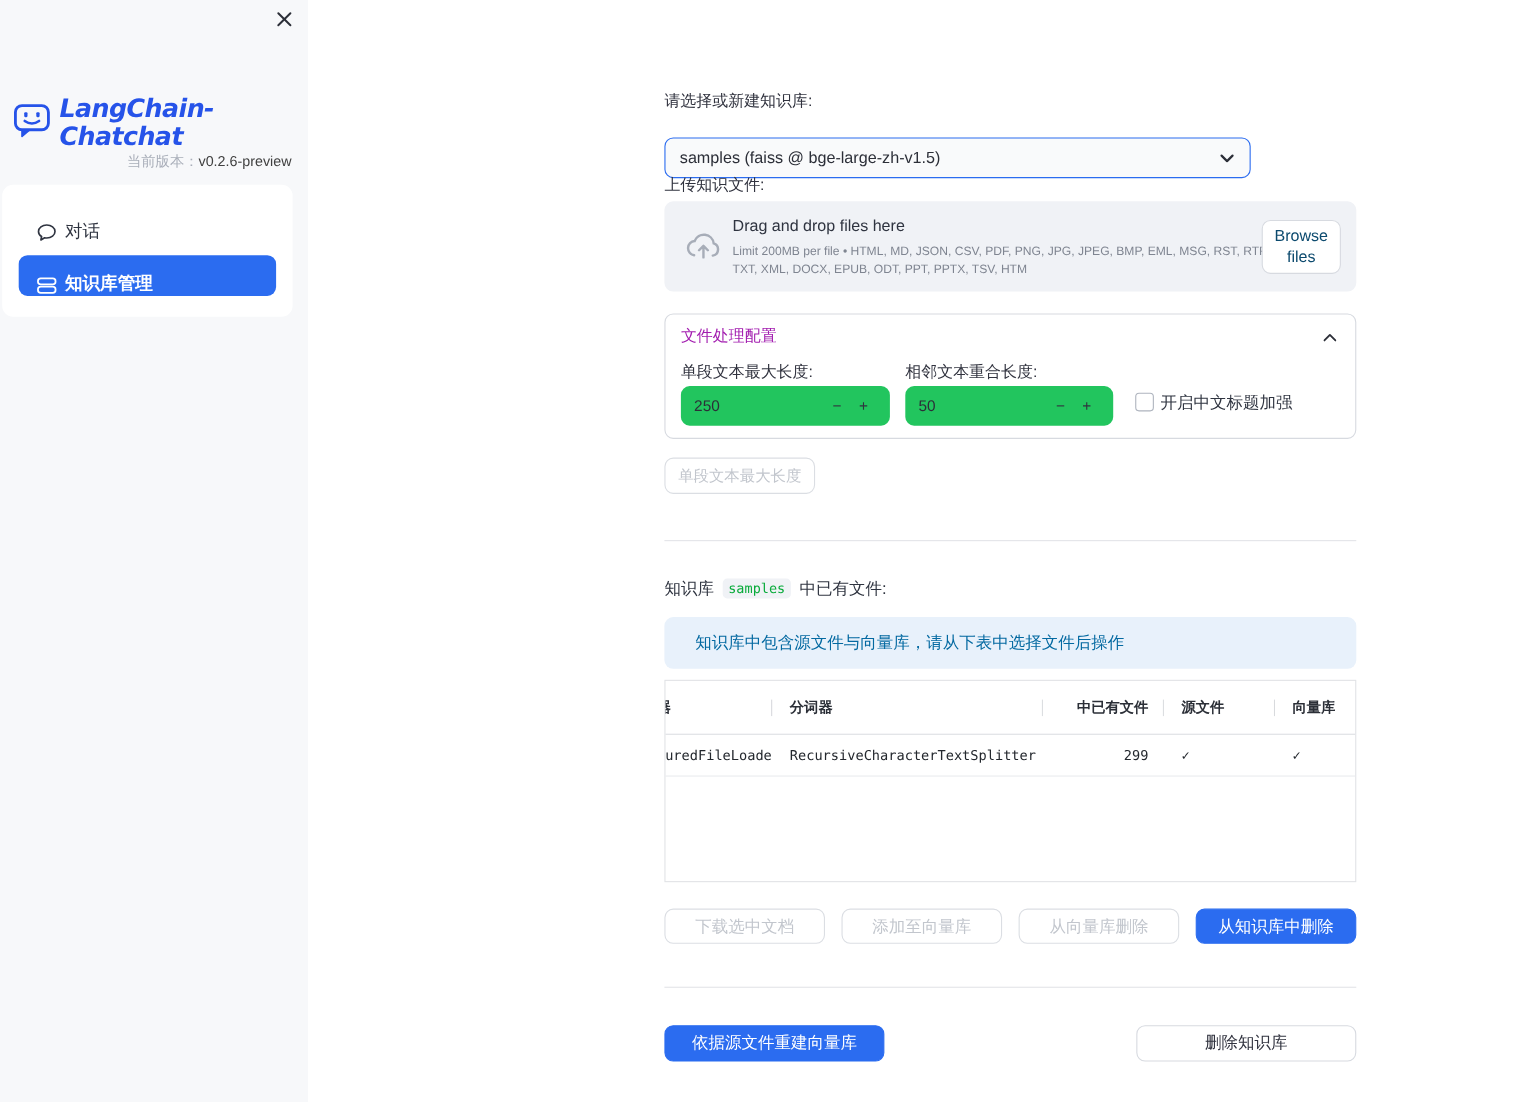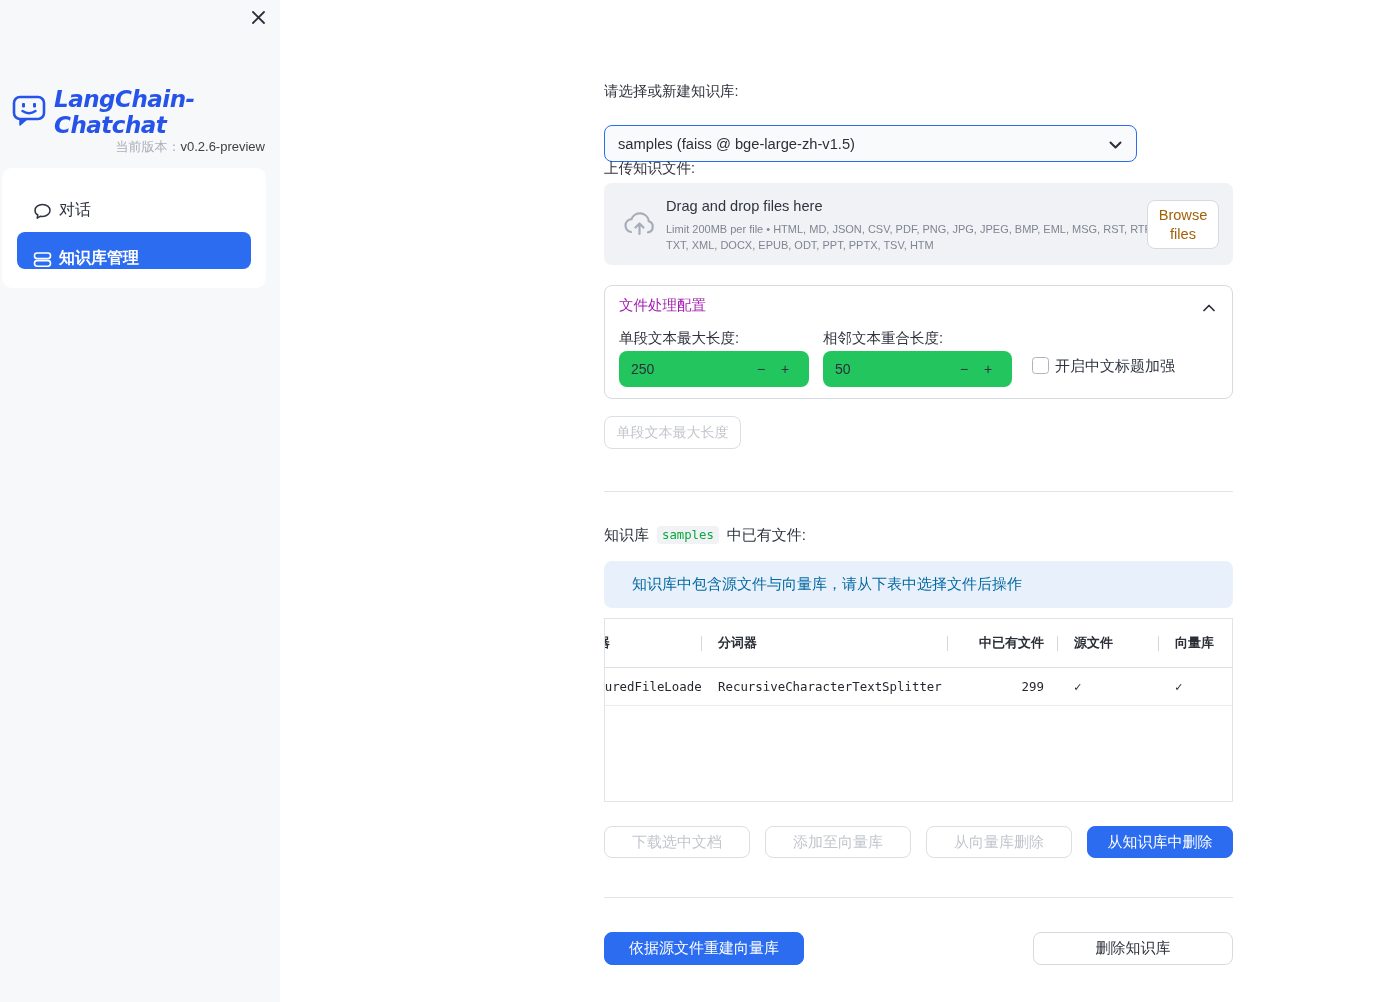--- a/index.html
+++ b/index.html
@@ -32,21 +32,21 @@
                padding:0 14px 0 13px; cursor:pointer;margin-top:20px; }
   .selectbox .sel-text { flex:1; font-size:14.7px; color:#2c2f38; }
 
   .uploader { position:absolute; left:604px; top:183px; width:629px; height:82px; background:#f0f2f6;
               border-radius:8px; }
   .up-cloud { position:absolute; left:17px; top:25px; }
   .up-texts { position:absolute; left:62px; top:15px; width:482px; }
   .up-title { font-size:14.6px; color:#2f3440; margin-bottom:7px; }
   .up-limit { font-size:11px; line-height:16px; color:#7f8591; white-space:nowrap; }
   .browse-btn { position:absolute; right:14px; top:17px; width:72px; height:49px; background:#ffffff;
-                border:1px solid #d7dae0; border-radius:8px; font-size:14.6px; color:#a16207;
+                border:1px solid #d7dae0; border-radius:8px; font-size:14.6px; color:#0c4a6e;
                 display:flex; align-items:center; justify-content:center; text-align:center;
                 line-height:19px; cursor:pointer; padding:0 6px; }
 
   .expander { position:absolute; left:604px; top:285px; width:629px; height:114px;
               border:1px solid #d7dae0; border-radius:8px; background:#ffffff; }
   .exp-head { position:absolute; left:0; top:0; width:100%; height:34px; cursor:pointer; }
   .exp-title { position:absolute; left:14px; top:10px; font-size:14.5px; color:#a21caf; }
   .exp-chev { position:absolute; right:17px; top:12px; }
   .exp-lbl { position:absolute; top:43px; font-size:14.5px; color:#31333f; }
   .exp-lbl.l1 { left:14px; } .exp-lbl.l2 { left:218px; }

